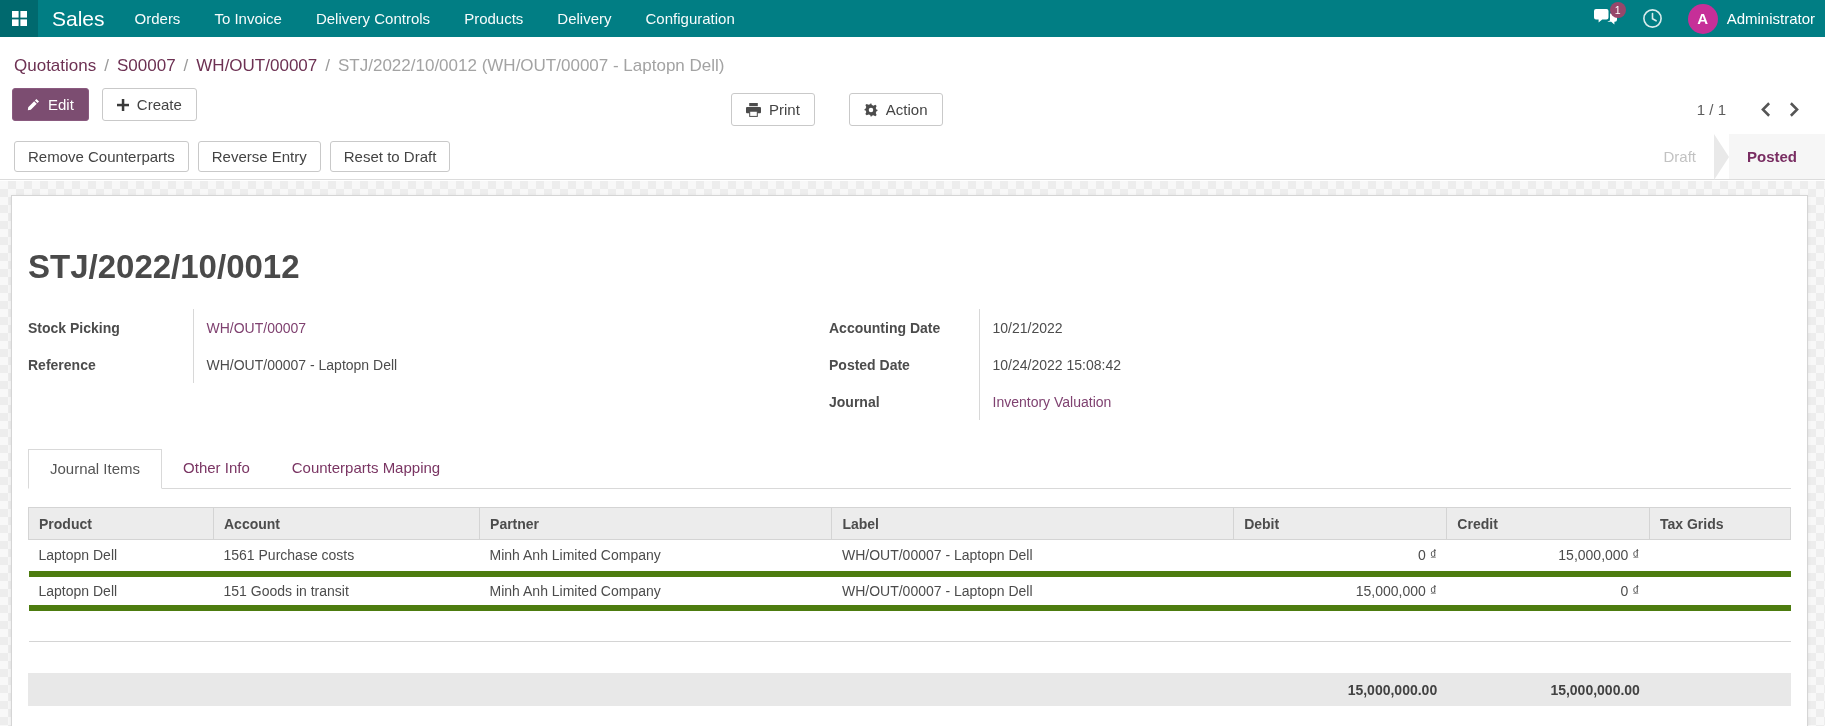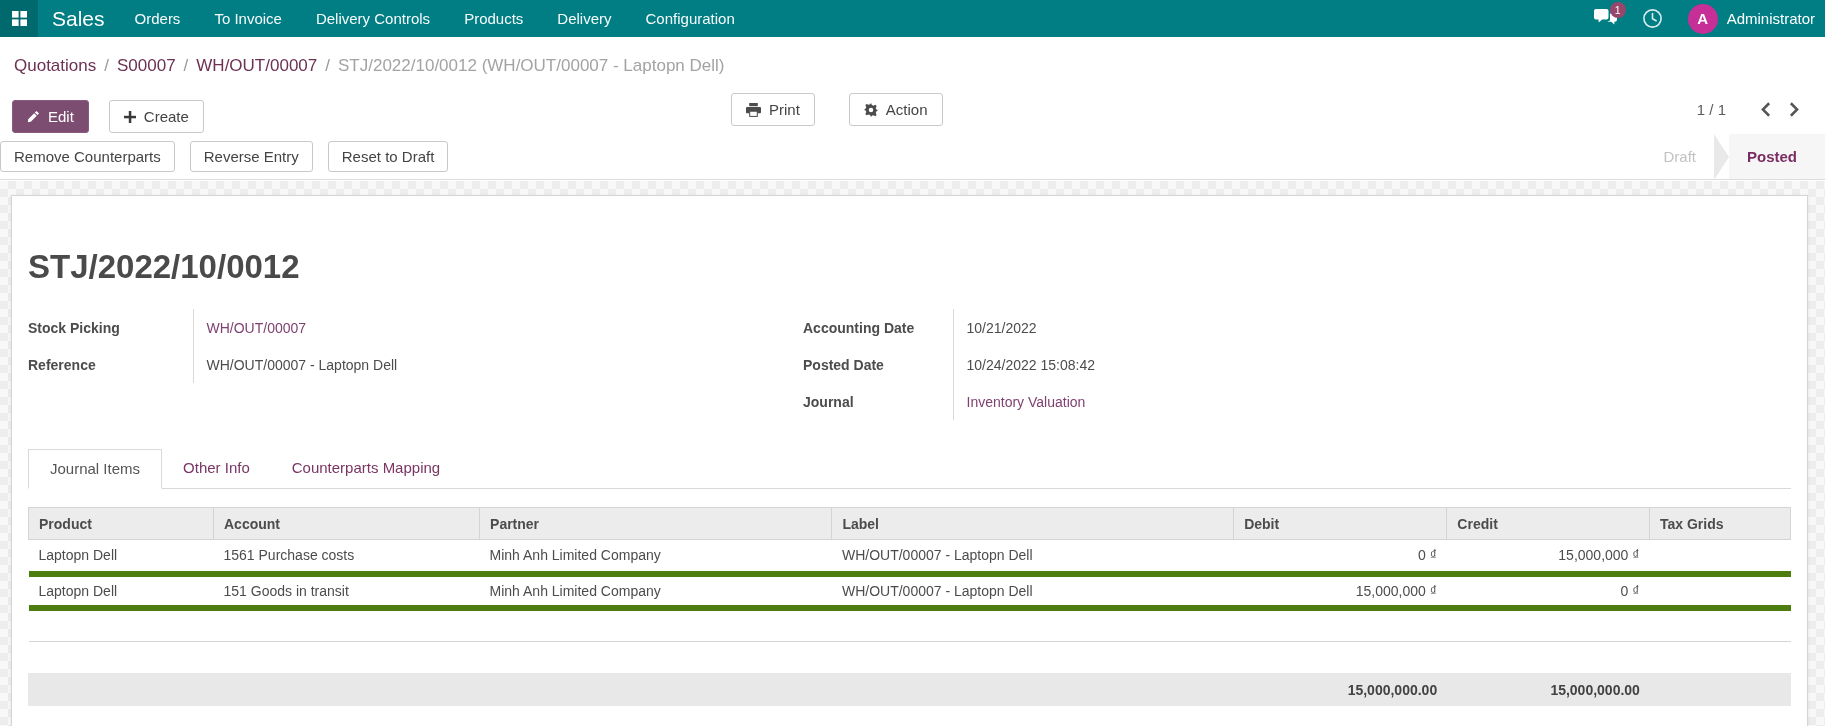--- a/index.html
+++ b/index.html
@@ -22,52 +22,52 @@
   .uname{font-size:15px;white-space:nowrap;}
 
   
   .crumbrow{height:47px;display:flex;align-items:center;padding:10px 0 0 14px;font-size:17px;background:#fff;}
   .crumb.link{color:#6d3153;cursor:pointer;text-decoration:none;}
   .crumb.current{color:#a3a3a3;}
   .sep{color:#9a9a9a;margin:0 8px;}
 
   
   .actionrow{height:50px;position:relative;background:#fff;}
-  .ar-left{position:absolute;left:12px;top:16px;display:flex;gap:20px;align-items:center;}
+  .ar-left{position:absolute;left:12px;top:4px;display:flex;gap:13px;align-items:center;}
   .ar-center{position:absolute;left:731px;top:9px;display:flex;gap:34px;}
   .ar-right{position:absolute;right:17px;top:9px;display:flex;align-items:center;height:33px;}
   .btn{display:flex;align-items:center;gap:8px;height:33px;padding:0 14px;font-size:15px;background:#fff;
        border:1px solid #c9c9c9;border-radius:3px;color:#444;cursor:pointer;font-family:inherit;}
   .btn.primary{background:#7c4d71;border-color:#8a5a7f;color:#fff;}
   .pager-text{font-size:15px;color:#5c5c5c;margin-right:26px;}
   .pg-btn{cursor:pointer;display:flex;align-items:center;padding:4px 9px;}
 
   
   .toolbar2{height:46px;background:#fff;border-bottom:1px solid #dcdcdc;display:flex;align-items:center;}
-  .tb-left{display:flex;gap:15px;border-radius:8px;}
+  .tb-left{display:flex;gap:9px;padding-left:14px;border-radius:8px;}
   .tb-btn{height:31px;padding:0 13px;font-size:15px;background:#fff;border:1px solid #c9c9c9;border-radius:3px;color:#444;cursor:pointer;display:flex;align-items:center;font-family:inherit;}
   .statusbar{margin-left:auto;display:flex;align-items:stretch;height:100%;}
   .st-draft{display:flex;align-items:center;color:#c2c2c2;font-size:15px;padding:0 18px;cursor:pointer;}
   .st-arrow{width:0;height:0;border-top:23px solid transparent;border-bottom:23px solid transparent;border-left:15px solid #e9e9e9;}
   .st-posted{display:flex;align-items:center;background:#f6f6f6;color:#792d62;font-weight:700;font-size:15px;padding:0 28px 0 18px;cursor:pointer;}
 
   
   .content{position:absolute;top:181px;left:0;right:0;bottom:0;
     background-color:#f8f8f8;
     background-image:linear-gradient(45deg,#ededed 25%,transparent 25%,transparent 75%,#ededed 75%),
                      linear-gradient(45deg,#ededed 25%,transparent 25%,transparent 75%,#ededed 75%);
     background-size:16px 16px;background-position:0 0,8px 8px;}
   .sheet{position:absolute;top:14px;left:11px;right:17px;height:560px;background:#fff;
          border:1px solid #d5d5d5;box-shadow:0 1px 4px rgba(0,0,0,.08);padding:0 16px;}
   .title{margin:51px 0 0 0;font-size:33px;line-height:40px;font-weight:600;color:#4a4a4a;}
 
   .groups{display:flex;align-items:flex-start;margin-top:22px;}
   .group{display:table;border-collapse:collapse;font-size:14px;}
   .g-left{width:700px;}
-  .g-right{margin-left:75px;width:620px;}
+  .g-right{margin-left:101px;width:620px;}
   .frow{display:table-row;}
   .flabel{display:table-cell;height:37px;vertical-align:middle;font-weight:700;color:#4c4c4c;border-right:1px solid #d8d8d8;}
   .g-left .flabel{width:165px;}
   .g-right .flabel{width:150px;}
   .fvalue{display:table-cell;height:37px;vertical-align:middle;padding-left:13px;color:#4c4c4c;}
   .flink{color:#7f4170;text-decoration:none;cursor:pointer;}
 
   .tabs{margin-top:29px;display:flex;border-bottom:1px solid #d9d9d9;font-size:15px;}
   .tab{padding:10px 21px 11px;color:#7a3563;cursor:pointer;}
   .tab.active{color:#555;background:#fff;border:1px solid #d9d9d9;border-bottom:1px solid #fff;margin-bottom:-1px;}

